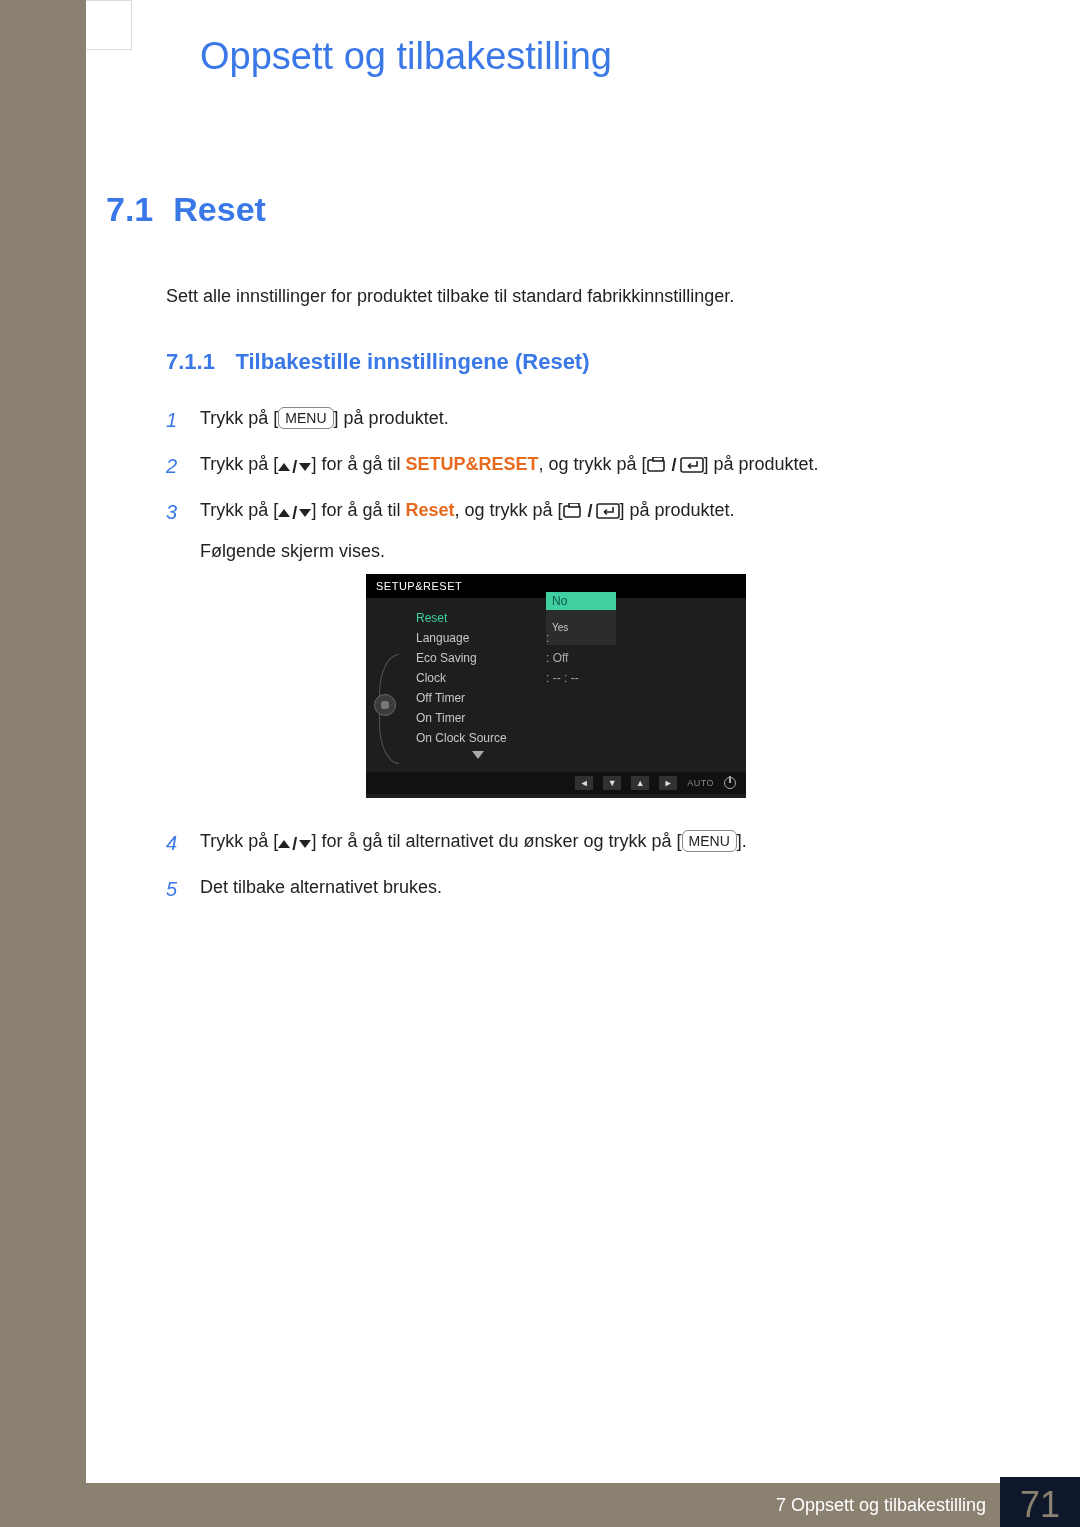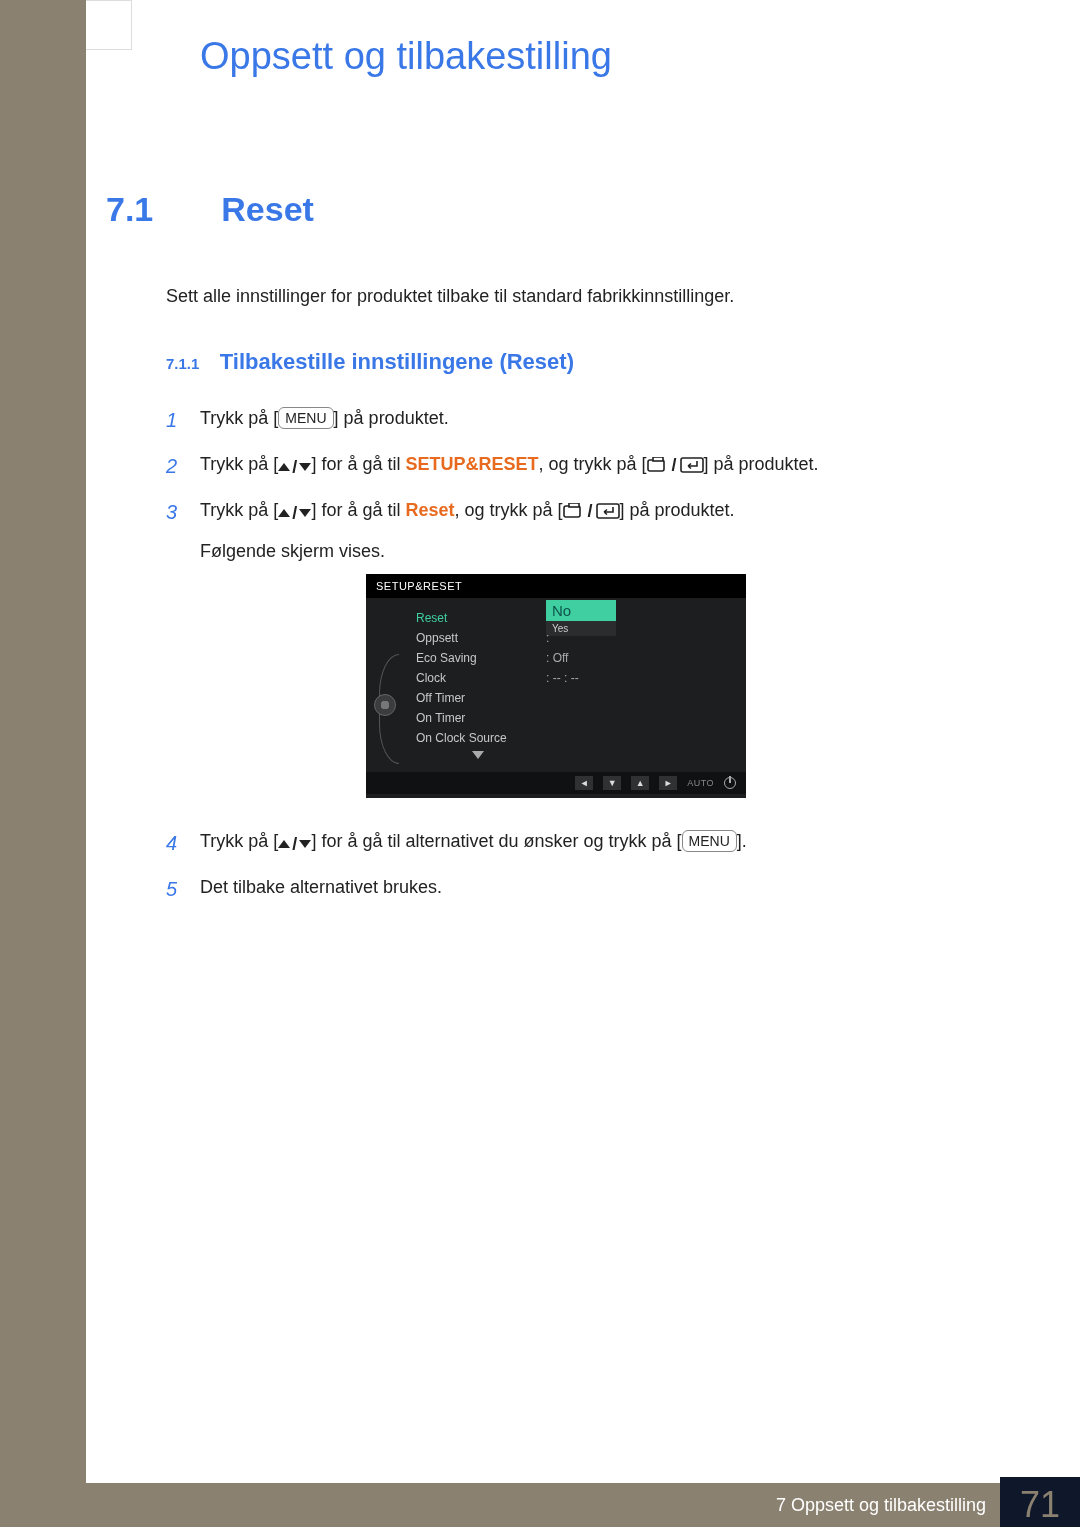--- a/index.html
+++ b/index.html
@@ -29,26 +29,26 @@
     left: 200px; top: 35px;
     font-size: 38px;
     color: #3a78e7;
     font-weight: 400;
   }
   .content {
     position: absolute;
     left: 106px; top: 190px;
     width: 900px;
   }
-  .h1row { display: flex; gap: 68px; align-items: baseline; margin-bottom: 55px; }
+  .h1row { display: flex; gap: 20px; align-items: baseline; margin-bottom: 55px; }
   .secnum { color: #3a78e7; font-size: 34px; font-weight: 700; }
   .sectitle { color: #3a78e7; font-size: 34px; font-weight: 700; }
   .bodytext { font-size: 18px; color: #222; margin-left: 60px; margin-bottom: 40px; line-height: 1.4; }
   .h2row { margin-left: 60px; margin-bottom: 28px; }
-  .subsecnum { color: #3a78e7; font-size: 15px; font-weight: 700; margin-right: 16px; }
+  .subsecnum { color: #3a78e7; font-size: 22px; font-weight: 700; margin-right: 16px; }
   .subsectitle { color: #3a78e7; font-size: 22px; font-weight: 700; }
   .step { display: flex; margin-left: 60px; margin-bottom: 12px; line-height: 1.7; font-size: 18px; color: #222; }
   .stepnum { color: #3a78e7; font-size: 20px; width: 34px; flex-shrink: 0; font-style: italic; }
   .steptext { flex: 1; }
   .menu-key {
     display: inline-block;
     border: 1px solid #888;
     border-radius: 6px;
     padding: 0 6px;
     font-size: 14px;
@@ -132,29 +132,29 @@
   .osd-sel .osd-label { color: #3fcfa0; }
   .osd-val { color: #aaa; }
   .osd-pop {
     width: 70px;
     display: flex;
     flex-direction: column;
   }
   .osd-pop-hdr {
     background: #3fcfa0;
     color: #0e554b;
-    font-size: 15px;
+    font-size: 12px;
     text-align: left;
     padding: 2px 6px;
   }
   .osd-pop-item {
     background: #2a2c2e;
     color: #ccc;
     font-size: 10px;
-    padding: 2px 6px;
+    padding: 12px 6px;
   }
   .osd-down-caret {
     text-align: left;
     padding-left: 60px;
     height: 14px;
   }
   .osd-down-caret .tri-down { border-top-color: #aaa; }
   .osd-footer {
     display: flex;
     justify-content: flex-end;
@@ -288,21 +288,21 @@
       </div>
       <div class="osd-menu">
         <div class="osd-row osd-sel">
           <span class="osd-label">Reset</span>
           <span class="osd-pop">
             <span class="osd-pop-hdr">No</span>
             <span class="osd-pop-item">Yes</span>
           </span>
         </div>
         <div class="osd-row">
-          <span class="osd-label">Oppsett</span>
+          <span class="osd-label">Language</span>
           <span class="osd-val">:</span>
         </div>
         <div class="osd-row">
           <span class="osd-label">Eco Saving</span>
           <span class="osd-val">: Off</span>
         </div>
         <div class="osd-row">
           <span class="osd-label">Clock</span>
           <span class="osd-val">:   -- : --</span>
         </div>

